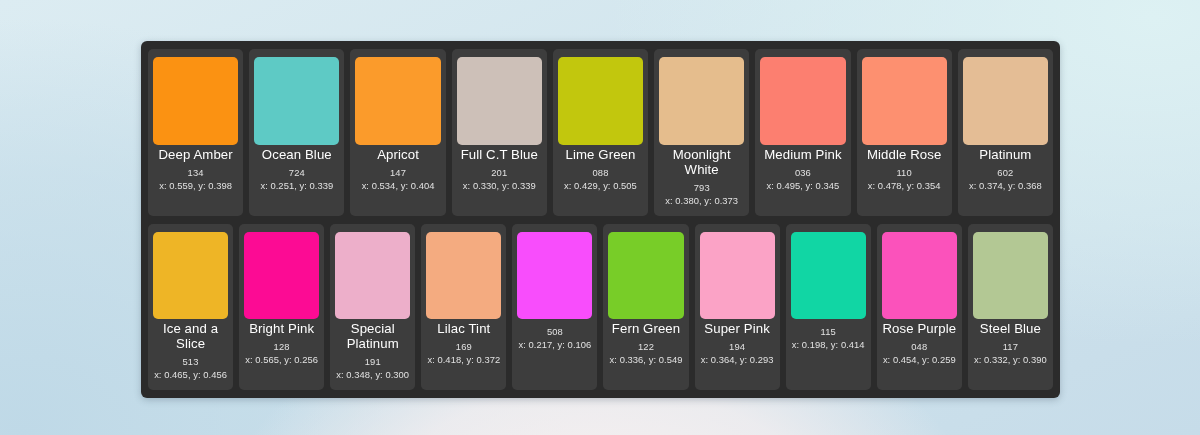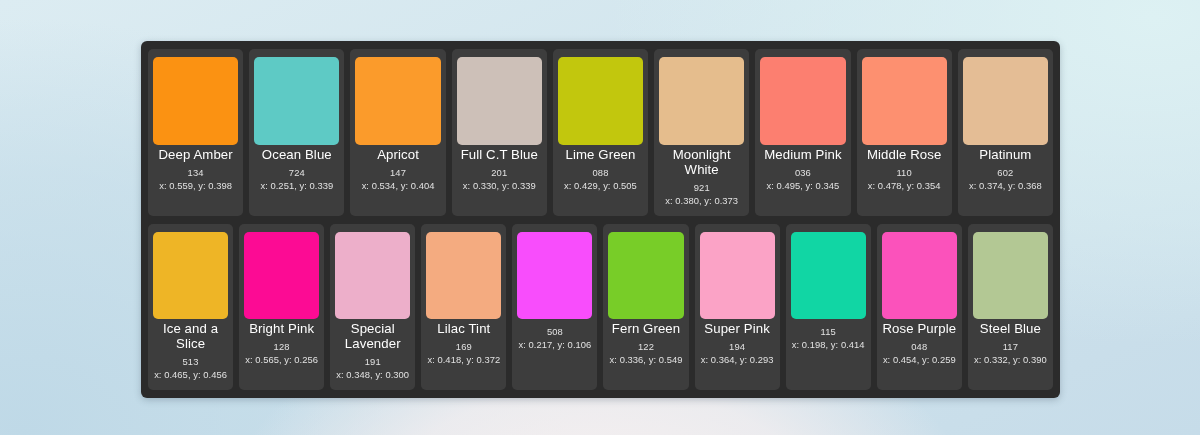--- a/index.html
+++ b/index.html
@@ -152,21 +152,21 @@
           <div class="swatch-meta">
             <div class="swatch-name">Lime Green</div>
             <div class="swatch-code">088</div>
             <div class="swatch-xy">x: 0.429, y: 0.505</div>
           </div>
         </div>
         <div class="swatch-card">
           <div class="swatch-chip" style="background: rgb(229, 189, 141);"></div>
           <div class="swatch-meta">
             <div class="swatch-name">Moonlight White</div>
-            <div class="swatch-code">921</div>
+            <div class="swatch-code">793</div>
             <div class="swatch-xy">x: 0.380, y: 0.373</div>
           </div>
         </div>
         <div class="swatch-card">
           <div class="swatch-chip" style="background: rgb(252, 127, 112);"></div>
           <div class="swatch-meta">
             <div class="swatch-name">Medium Pink</div>
             <div class="swatch-code">036</div>
             <div class="swatch-xy">x: 0.495, y: 0.345</div>
           </div>
@@ -201,21 +201,21 @@
           <div class="swatch-chip" style="background: rgb(252, 11, 148);"></div>
           <div class="swatch-meta">
             <div class="swatch-name">Bright Pink</div>
             <div class="swatch-code">128</div>
             <div class="swatch-xy">x: 0.565, y: 0.256</div>
           </div>
         </div>
         <div class="swatch-card">
           <div class="swatch-chip" style="background: rgb(237, 175, 202);"></div>
           <div class="swatch-meta">
-            <div class="swatch-name">Special Lavender</div>
+            <div class="swatch-name">Special Platinum</div>
             <div class="swatch-code">191</div>
             <div class="swatch-xy">x: 0.348, y: 0.300</div>
           </div>
         </div>
         <div class="swatch-card">
           <div class="swatch-chip" style="background: rgb(244, 171, 128);"></div>
           <div class="swatch-meta">
             <div class="swatch-name">Lilac Tint</div>
             <div class="swatch-code">169</div>
             <div class="swatch-xy">x: 0.418, y: 0.372</div>

